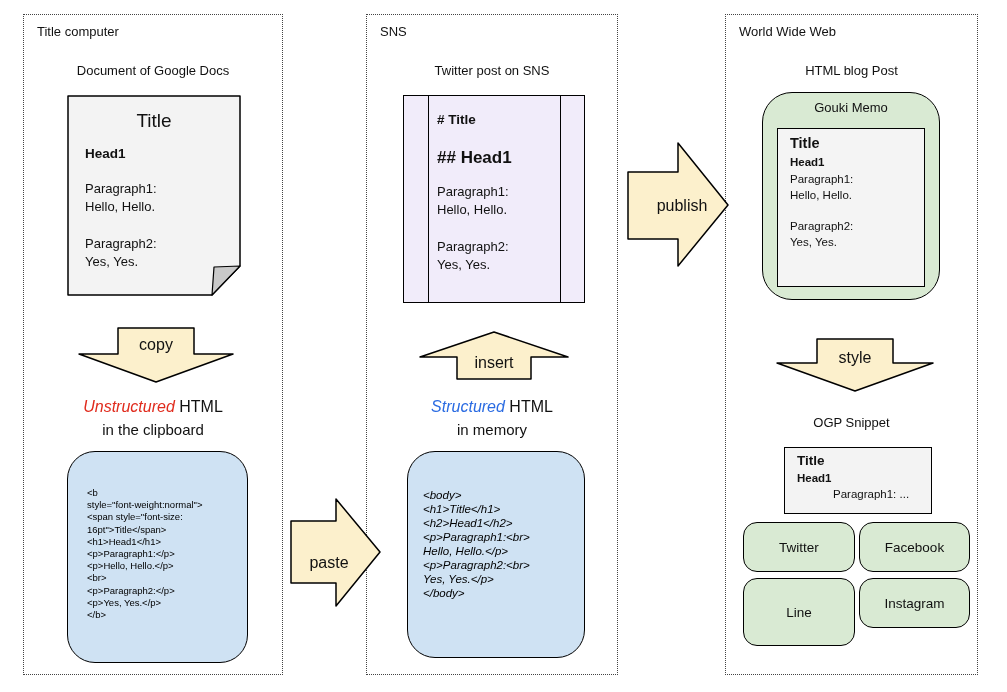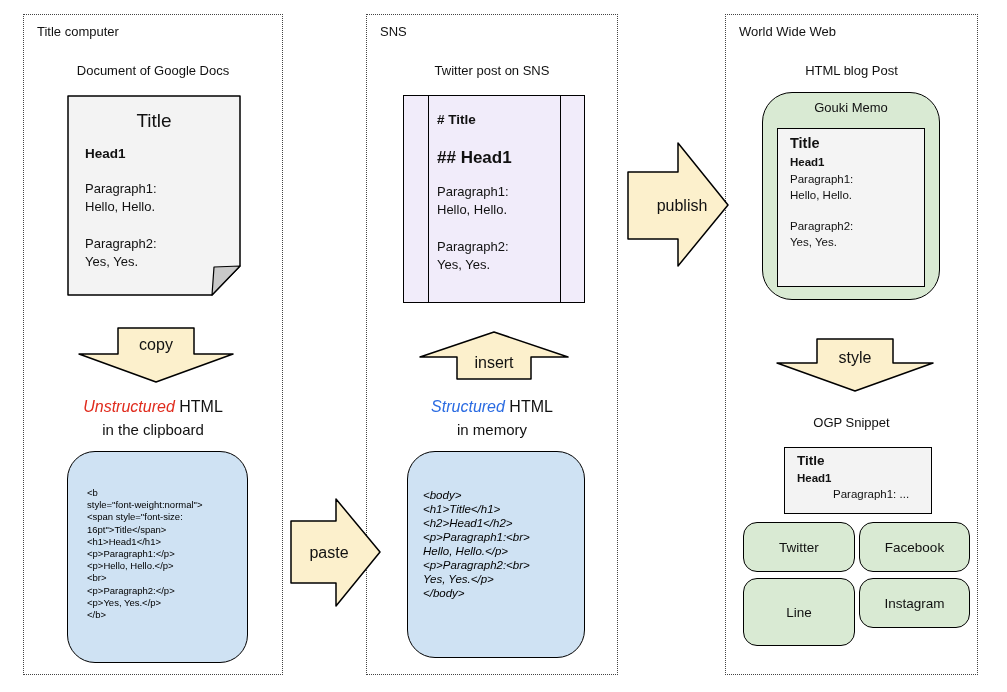--- a/index.html
+++ b/index.html
@@ -86,21 +86,21 @@
     <div>&lt;br&gt;</div>
     <div>&lt;p&gt;Paragraph2:&lt;/p&gt;</div>
     <div>&lt;p&gt;Yes, Yes.&lt;/p&gt;</div>
     <div>&lt;/b&gt;</div>
   </div>
 
   <div class="arrow" style="left:290px; top:498px; width:92px; height:109px; z-index:5;">
     <svg width="92" height="109" viewBox="0 0 92 109">
         <polygon points="1,23 46,23 46,1 90,54 46,108 46,85 1,85"></polygon>
       </svg>
-    <div class="arrow-label" style="top:45px; left:0; width:66px;padding-left:12px;">paste</div>
+    <div class="arrow-label" style="top:55px; left:0; width:66px;padding-left:12px;">paste</div>
   </div>
 
   <div class="panel" style="left:366px; top:14px; width:252px; height:661px;">
     <div class="panel-label">SNS</div>
   </div>
 
   <div class="col-heading" style="left:366px; top:63px; width:252px;">Twitter post on SNS</div>
 
   <div class="md-box" style="left:403px; top:95px; width:182px; height:208px;">
     <div class="md-rule" style="left:24px;"></div>

